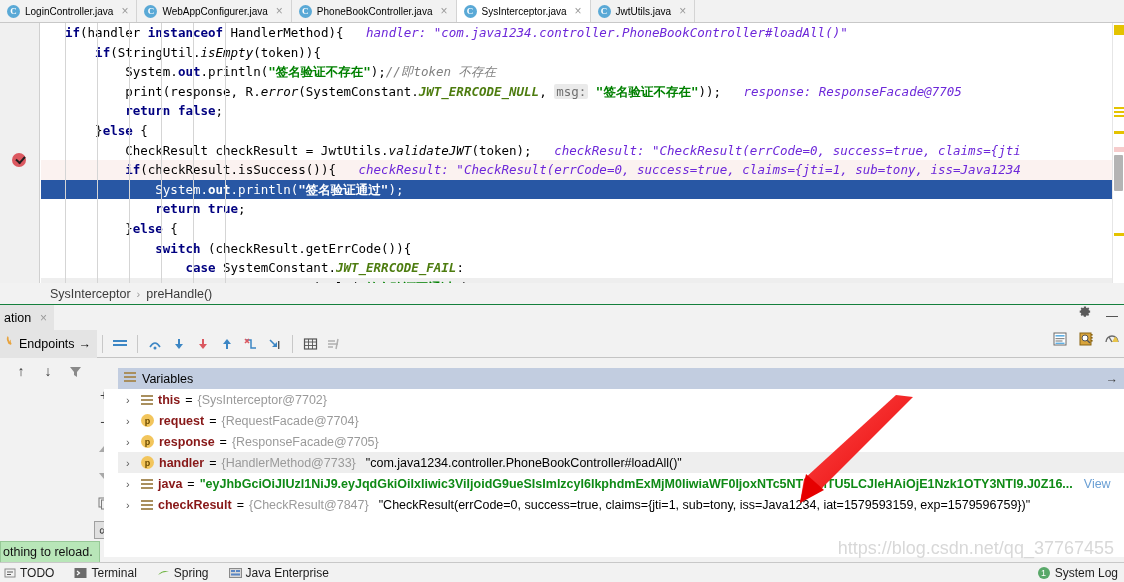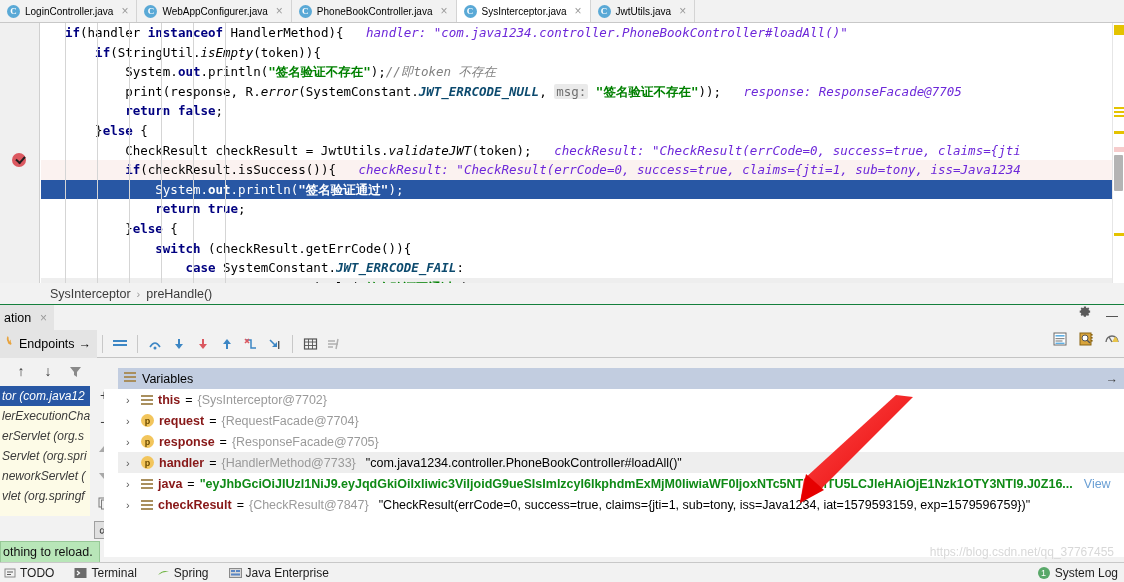--- a/index.html
+++ b/index.html
@@ -76,21 +76,21 @@
   .ln { position: relative; height: 19.6px; padding-left: 24px; }
   .ln.warn-bg { background: #fbf2f0; }
   .ln.sel-bg { background: #2857a4; }
   .ln.sel-bg * { color: #ffffff !important; }
   .ln.grey-bg { background: #eeeeee; }
 
   .kw { color: #000080; font-weight: bold; }
   .str { color: #008000; font-weight: bold; }
   .cmt { color: #808080; font-style: italic; }
   .mth { color: #000000; font-style: italic; }
-  .const { color: #0c4a6e; font-weight: bold; font-style: italic; }
+  .const { color: #4d7c0f; font-weight: bold; font-style: italic; }
   .plain { color: #000; }
   .hint { color: #6d28d9; font-style: italic; }
   .hint-box {
     background: #eaeaea; color: #707070; font-style: normal;
     padding: 0 2px; border-radius: 2px;
   }
   .indent-guide {
     position: absolute; top: 0; bottom: 0; width: 1px;
     background: #d5d5d5;
   }
@@ -255,21 +255,21 @@
     display: flex; align-items: center; gap: 5px;
     font-size: 12px; color: #1d1d1d;
   }
   .evt-dot {
     width: 12px; height: 12px; border-radius: 50%;
     background: #59a869; color: #fff; font-size: 9px;
     display: flex; align-items: center; justify-content: center;
   }
   .watermark {
     position: absolute; right: 10px; bottom: 23px;
-    font-size: 12px; color: #d8d8d8; white-space: nowrap;
+    font-size: 18px; color: #d8d8d8; white-space: nowrap;
     font-family: "Liberation Sans", sans-serif;
   }
 
   
   .arrow { position: absolute; left: 770px; top: 395px; pointer-events: none; }
 </style>
 </head>
 <body>
 
 <div id="app">
@@ -446,28 +446,20 @@
   <div class="frames-pane"></div>
   <div class="frames-toolbar">
     <span class="sq-btn">↑</span>
     <span class="sq-btn">↓</span>
     <span class="sq-btn">
       <svg width="13" height="13" viewBox="0 0 13 13">
           <path d="M1 2 H12 L8 7 V12 L5 10 V7 Z" fill="#8a8a8a"></path>
         </svg>
     </span>
   </div>
-  <div class="frames-list" id="frames-list">
-      <div class="frame-row sel">tor (com.java12</div>
-      <div class="frame-row">lerExecutionCha</div>
-      <div class="frame-row">erServlet (org.s</div>
-      <div class="frame-row">Servlet (org.spri</div>
-      <div class="frame-row">neworkServlet (</div>
-      <div class="frame-row">vlet (org.springf</div>
-    </div>
 
   <div class="vert-split">
     <span class="sq-btn">+</span>
     <span class="sq-btn">−</span>
     <span class="sq-btn">
       <svg width="12" height="10" viewBox="0 0 12 10">
           <path d="M1 8 L6 2 L11 8 Z" fill="#a8a8a8"></path>
         </svg>
     </span>
     <span class="sq-btn">

